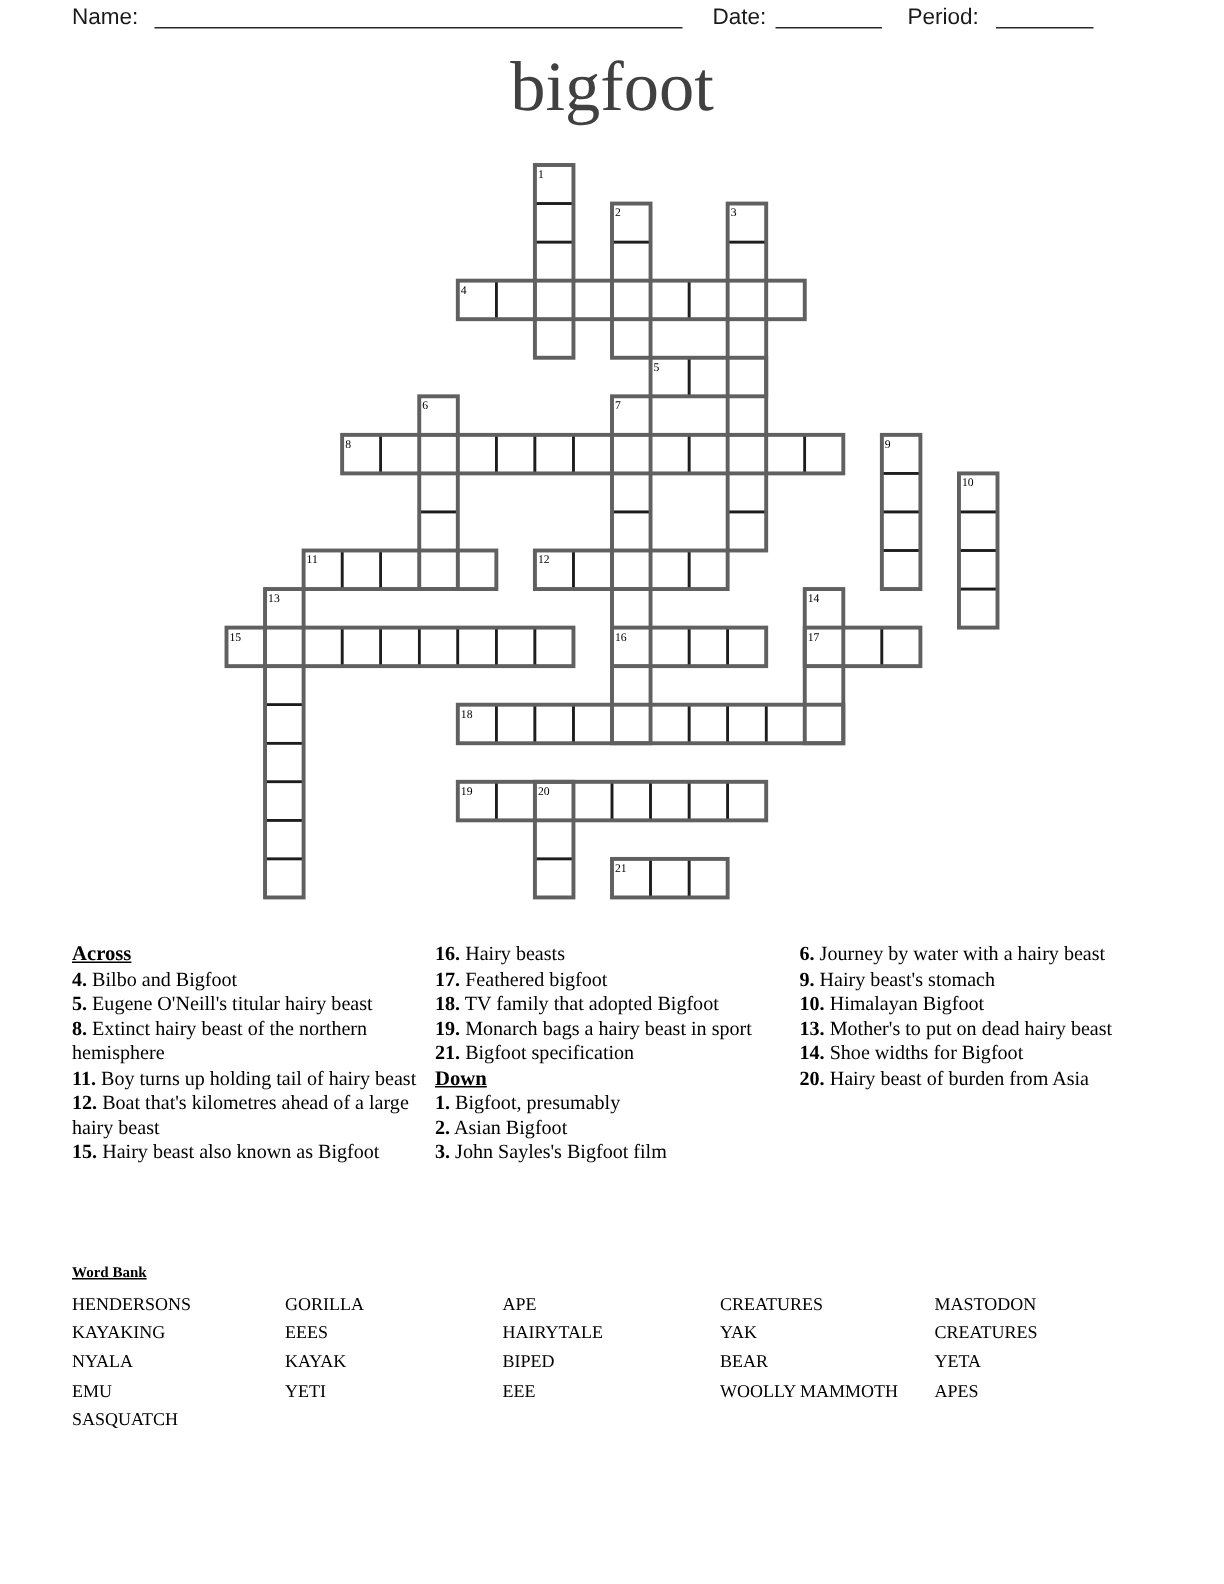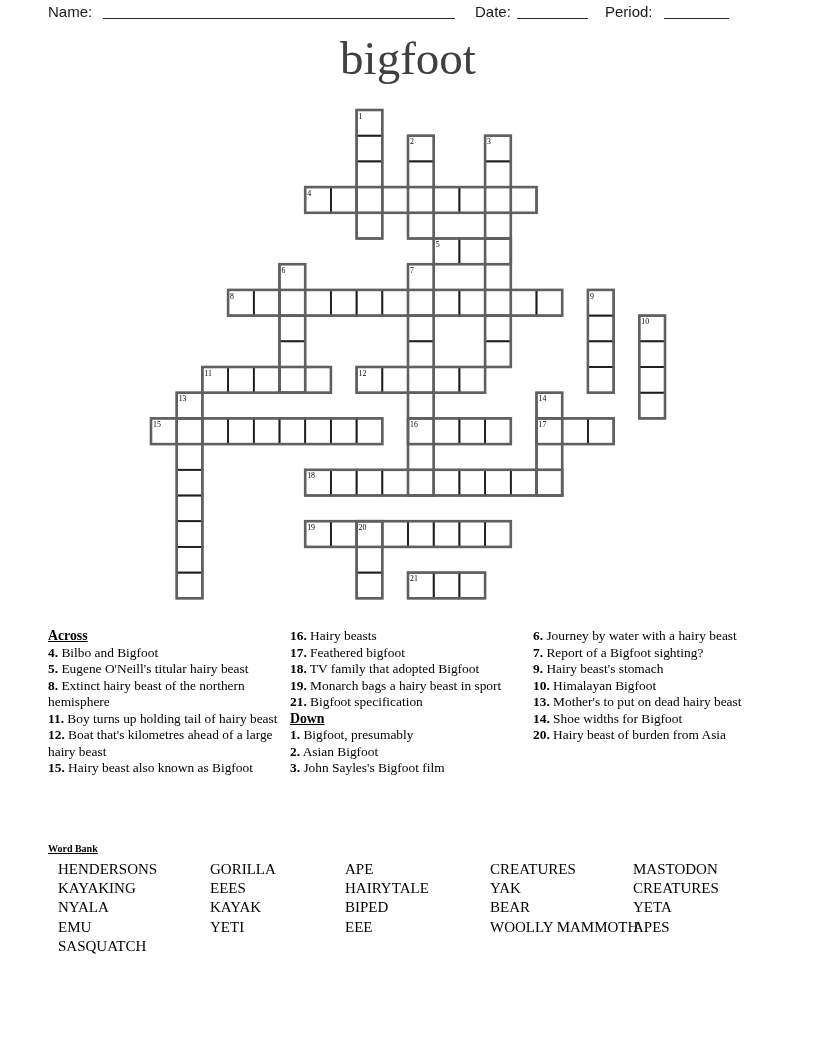--- a/index.html
+++ b/index.html
@@ -23,21 +23,21 @@
   .grid-svg { position:absolute; left:140px; top:100px; }
   
   .clue-col { position:absolute; top:628px; font-size:13.4px; line-height:16.5px; }
   .clue-header { font-weight:bold; text-decoration:underline; font-size:13.8px; }
   .clue b { font-weight:bold; }
   
   .wb-header {
     position:absolute; left:48px; top:843px; font-weight:bold;
     text-decoration:underline; font-size:10px;
   }
-  .wb-col { position:absolute; top:860px; font-size:15px; line-height:19.2px;margin-left:10px; }
+  .wb-col { position:absolute; top:860px; font-size:12px; line-height:19.2px; }
   .wb-word { white-space:nowrap; }
 </style>
 </head>
 <body>
 
 <div class="page">
 
   <div>
     <span class="hdr-label" style="left:48px">Name:</span>
     <div class="hdr-line" style="left:103px; width:352px"></div>
@@ -371,41 +371,40 @@
       <div class="clue-header">Down</div>
       <div id="clue-list-d1">
           <div class="clue"><b>1.</b> Bigfoot, presumably</div>
           <div class="clue"><b>2.</b> Asian Bigfoot</div>
           <div class="clue"><b>3.</b> John Sayles's Bigfoot film</div>
         </div>
     </div>
     <div class="clue-col" style="left:533px; width:224px">
       <div id="clue-list-d2">
           <div class="clue"><b>6.</b> Journey by water with a hairy beast</div>
-          <div class="clue"><b>7.</b> Report of a Bigfoot sighting?</div>
           <div class="clue"><b>9.</b> Hairy beast's stomach</div>
           <div class="clue"><b>10.</b> Himalayan Bigfoot</div>
           <div class="clue"><b>13.</b> Mother's to put on dead hairy beast</div>
           <div class="clue"><b>14.</b> Shoe widths for Bigfoot</div>
           <div class="clue"><b>20.</b> Hairy beast of burden from Asia</div>
         </div>
     </div>
   </div>
 
   <div>
     <div class="wb-header">Word Bank</div>
     <div id="wb-cols">
         <div class="wb-col" style="left: 48px;">
           <div class="wb-word">HENDERSONS</div>
           <div class="wb-word">KAYAKING</div>
           <div class="wb-word">NYALA</div>
           <div class="wb-word">EMU</div>
           <div class="wb-word">SASQUATCH</div>
         </div>
-        <div class="wb-col" style="left: 200px;">
+        <div class="wb-col" style="left: 190px;">
           <div class="wb-word">GORILLA</div>
           <div class="wb-word">EEES</div>
           <div class="wb-word">KAYAK</div>
           <div class="wb-word">YETI</div>
         </div>
         <div class="wb-col" style="left: 335px;">
           <div class="wb-word">APE</div>
           <div class="wb-word">HAIRYTALE</div>
           <div class="wb-word">BIPED</div>
           <div class="wb-word">EEE</div>

